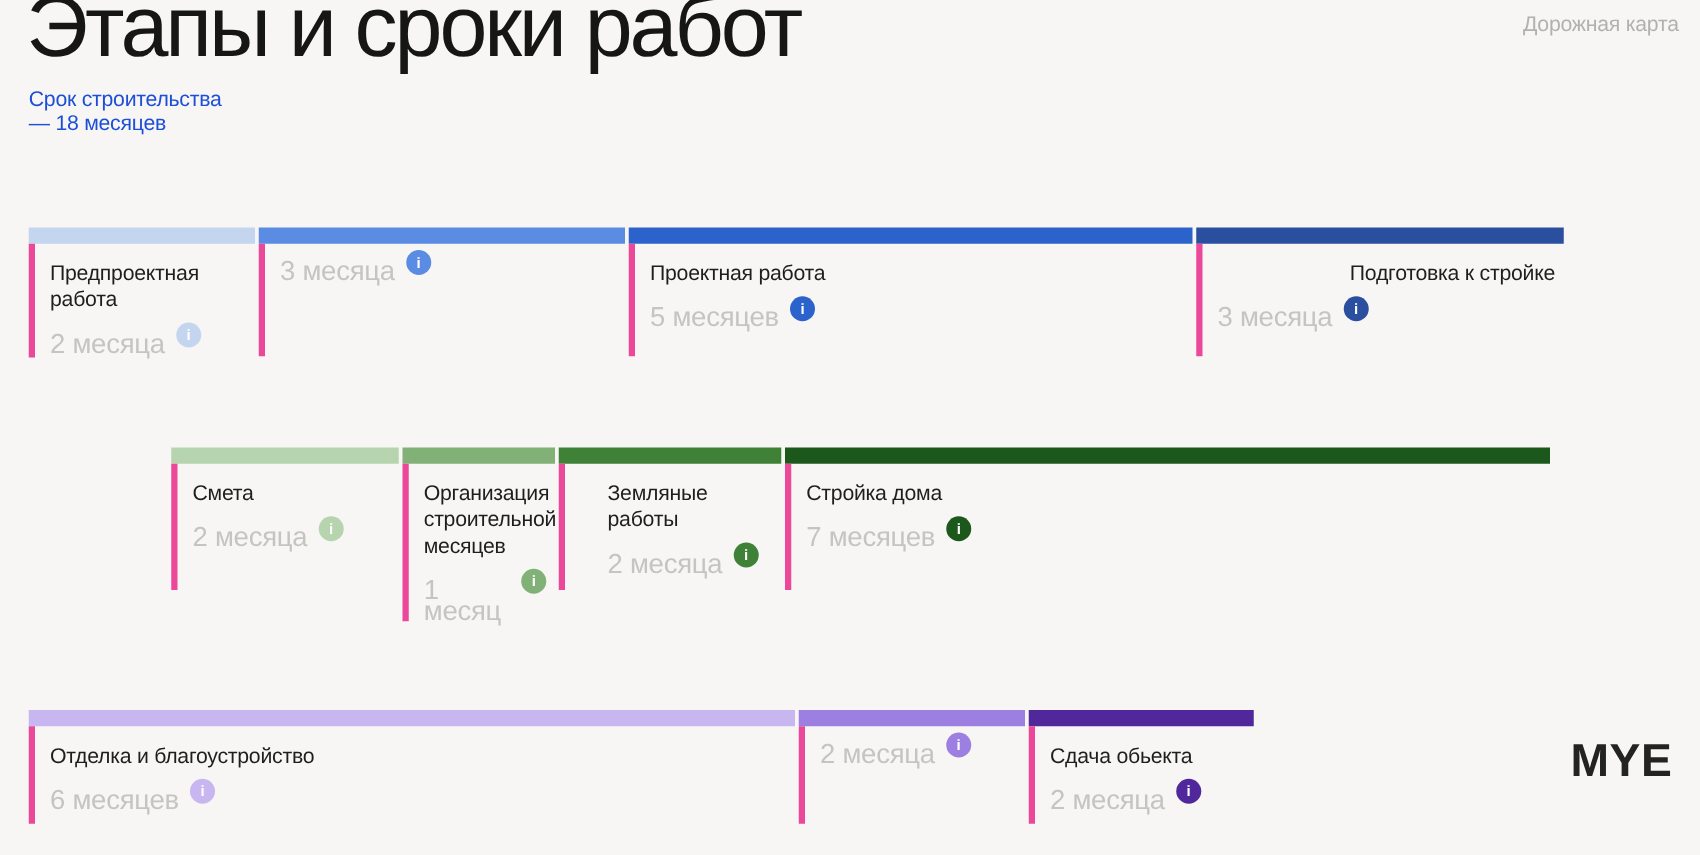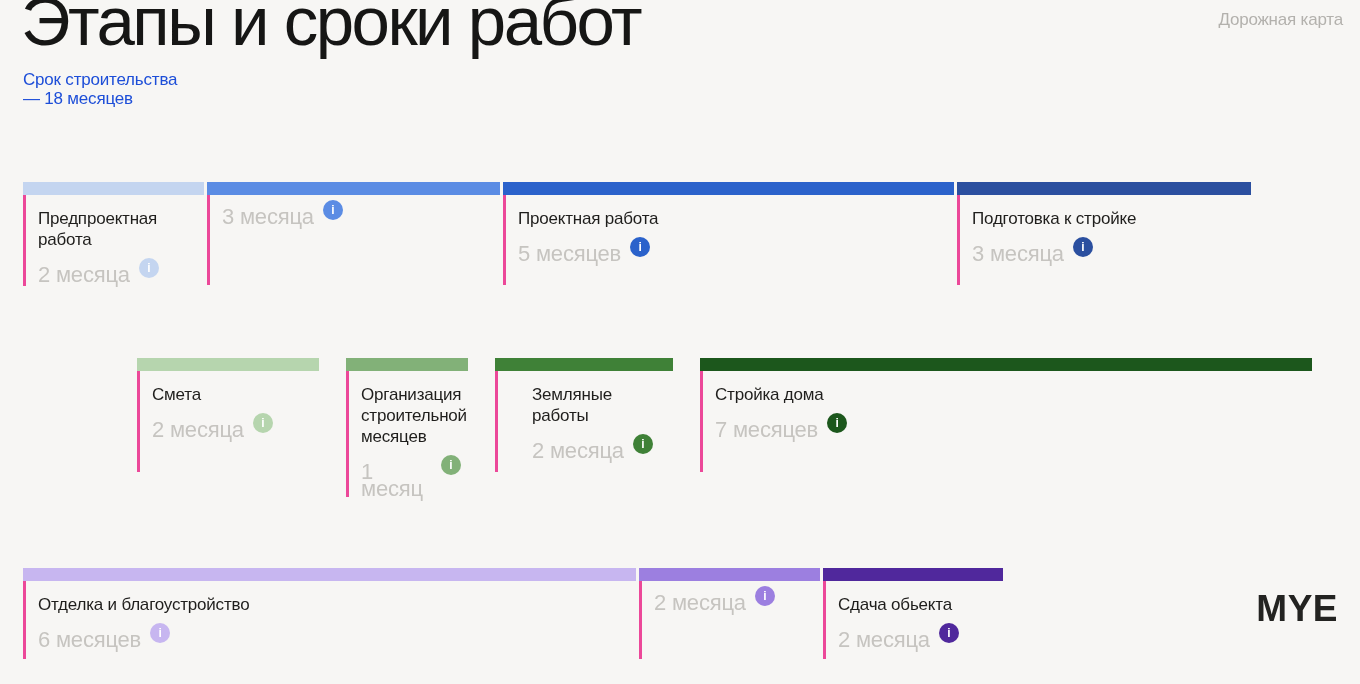--- a/index.html
+++ b/index.html
@@ -26,21 +26,21 @@
   .subtitle{
     position:absolute;left:23px;top:71px;
     font-size:17px;line-height:18.5px;
     color:#1d4ed8;letter-spacing:-0.2px;
   }
   .rows{position:absolute;left:0;top:0;width:100%;height:100%;}
   .row{position:absolute;display:flex;}
   .stage{display:flex;flex-direction:column;box-sizing:border-box;}
   .stage-bar{height:13px;margin-right:3px;}
   .stage-body{
-    border-left:3px solid #ec4899;
+    border-left:5px solid #ec4899;
     padding:13px 10px 0 12px;
     box-sizing:border-box;
   }
   .stage-label{
     font-size:17px;line-height:21px;
     color:#1f1e1c;letter-spacing:-0.2px;
     margin:0 0 16px 0;
   }
   .stage-meta{display:flex;align-items:flex-start;}
   .stage-duration{
@@ -106,34 +106,34 @@
         <div class="stage-body" style="min-height: 90px;">
           <div class="stage-label">Проектная работа</div>
           <div class="stage-meta">
             <div class="stage-duration">5 месяцев</div>
             <div class="info-icon" style="background: rgb(43, 98, 203);">
               <span>i</span>
             </div>
           </div>
         </div>
       </div>
-      <div class="stage" style="width: 297px;">
+      <div class="stage" style="width: 297px; text-align: right;">
         <div class="stage-bar" style="background: rgb(43, 79, 159);"></div>
         <div class="stage-body" style="min-height: 90px;">
           <div class="stage-label">Подготовка к стройке</div>
           <div class="stage-meta">
             <div class="stage-duration">3 месяца</div>
             <div class="info-icon" style="background: rgb(43, 79, 159);">
               <span>i</span>
             </div>
           </div>
         </div>
       </div>
     </div>
-    <div class="row" style="left: 137px; top: 358px; gap: 24px;">
+    <div class="row" style="left: 137px; top: 358px;">
       <div class="stage" style="width: 185px;">
         <div class="stage-bar" style="background: rgb(182, 213, 174);"></div>
         <div class="stage-body" style="min-height: 101px;">
           <div class="stage-label">Смета</div>
           <div class="stage-meta">
             <div class="stage-duration">2 месяца</div>
             <div class="info-icon" style="background: rgb(182, 213, 174);">
               <span>i</span>
             </div>
           </div>

